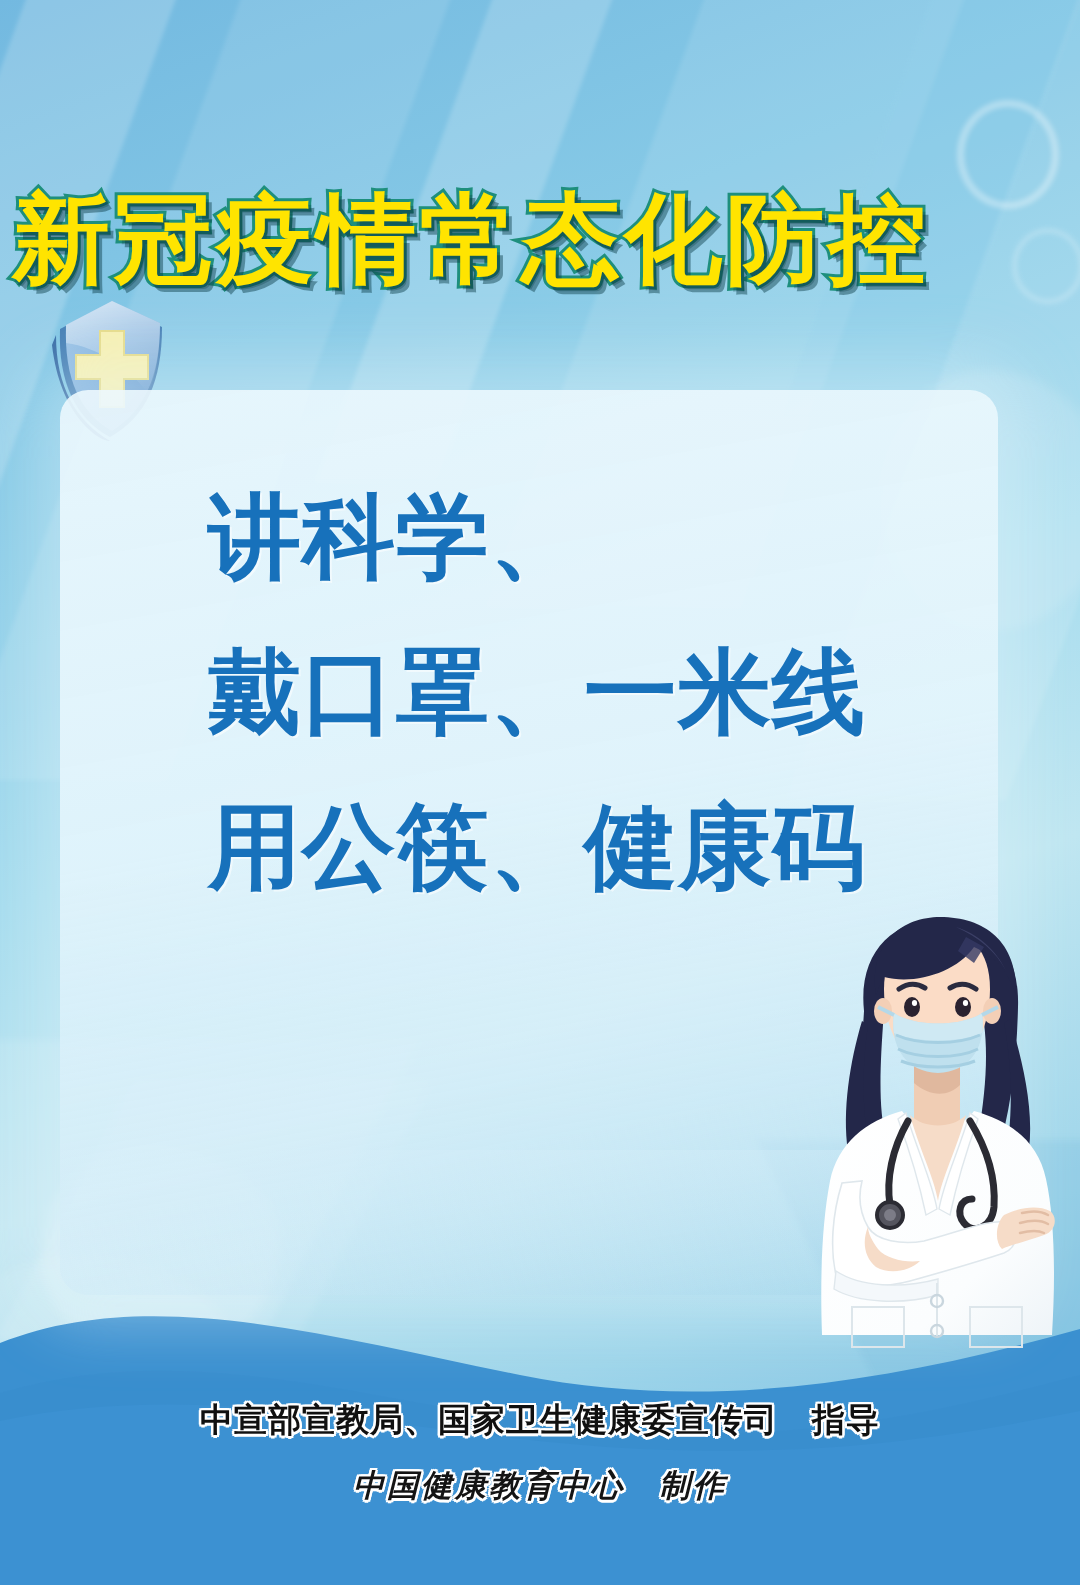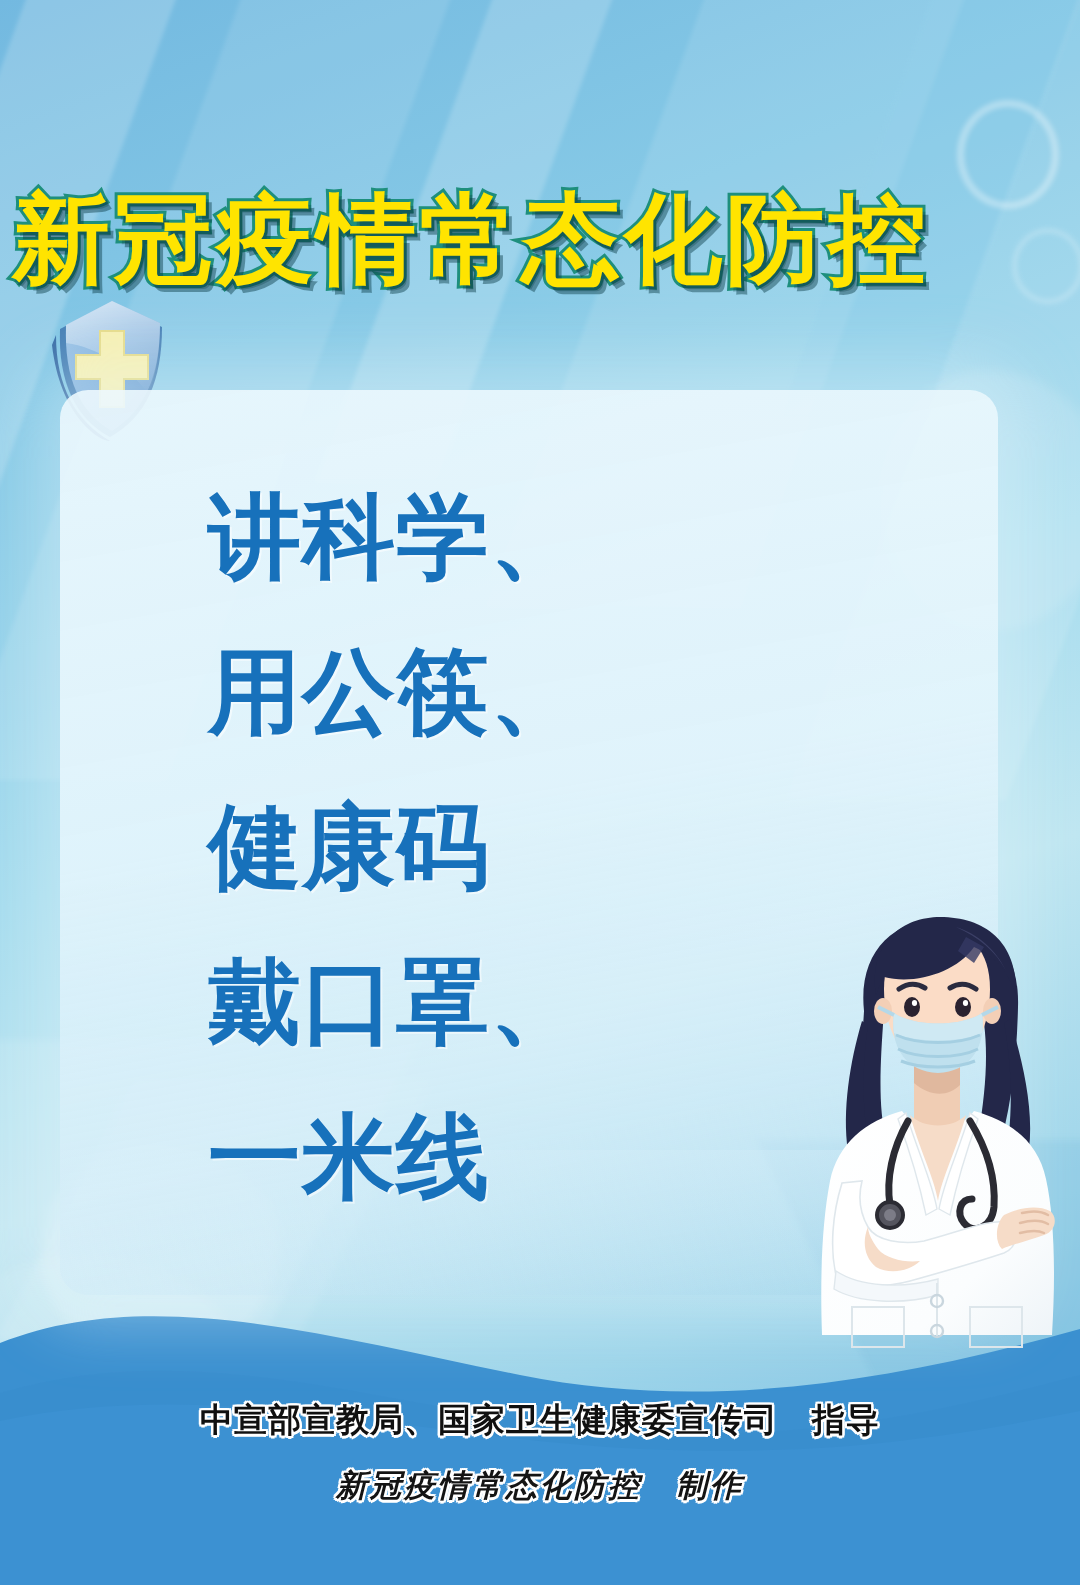--- a/index.html
+++ b/index.html
@@ -68,21 +68,20 @@
 
   
   .slogans{position:absolute;left:60px;top:460px;width:880px;}
   .slogan-line{
     display:flex;align-items:baseline;
     font-family:"DejaVu Sans","Liberation Sans",sans-serif;
     font-weight:700;font-size:93px;line-height:155px;letter-spacing:1px;
     color:#1771BB;white-space:nowrap;
     text-shadow:2px 2px 0 rgba(255,255,255,.55);
     padding-left:148px;
-    flex-direction:column;
   }
   .slogan-line .seg-a{display:inline-block;min-width:368px;}
   .slogan-line .seg-b{display:inline-block;}
 
   
   .doctor{position:absolute;left:806px;top:915px;width:282px;height:420px;}
   .doctor svg{display:block;width:100%;height:100%;overflow:visible;}
 
   
   .footer{position:absolute;left:0;right:0;bottom:78px;text-align:center;}
@@ -165,26 +164,26 @@
   </div>
 
   <div class="panel"></div>
   <div class="panel-fade"></div>
 
   <div class="slogans">
     <div class="slogan-line">
       <span class="seg-a">讲科学、</span>
     </div>
     <div class="slogan-line">
+      <span class="seg-a">戴口罩、</span>
+      <span class="seg-b">一米线</span>
+    </div>
+    <div class="slogan-line">
       <span class="seg-a">用公筷、</span>
       <span class="seg-b">健康码</span>
-    </div>
-    <div class="slogan-line">
-      <span class="seg-a">戴口罩、</span>
-      <span class="seg-b">一米线</span>
     </div>
   </div>
 
   <div class="doctor">
     <svg viewBox="0 0 282 420" aria-hidden="true">
       <defs>
         <linearGradient id="coatG" x1="0" y1="0" x2="1" y2="1">
           <stop offset="0%" stop-color="#ffffff"></stop>
           <stop offset="70%" stop-color="#fbfdfe"></stop>
           <stop offset="100%" stop-color="#eef4f8"></stop>
@@ -247,16 +246,16 @@
       <path d="M46,392 h52 v40 h-52 Z" fill="none" stroke="#dde6eb" stroke-width="2"></path>
       <path d="M164,392 h52 v40 h-52 Z" fill="none" stroke="#dde6eb" stroke-width="2"></path>
       <path d="M131,368 v54" stroke="#dde6eb" stroke-width="2"></path>
       <circle cx="131" cy="386" r="6" fill="none" stroke="#c9d6de" stroke-width="2.4"></circle>
       <circle cx="131" cy="416" r="6" fill="none" stroke="#c9d6de" stroke-width="2.4"></circle>
     </svg>
   </div>
 
   <div class="footer">
     <div class="footer-main">中宣部宣教局、国家卫生健康委宣传司　指导</div>
-    <div class="footer-sub">新冠疫情常态化防控　制作</div>
+    <div class="footer-sub">中国健康教育中心　制作</div>
   </div>
 
 </div>
 
 </body></html>

